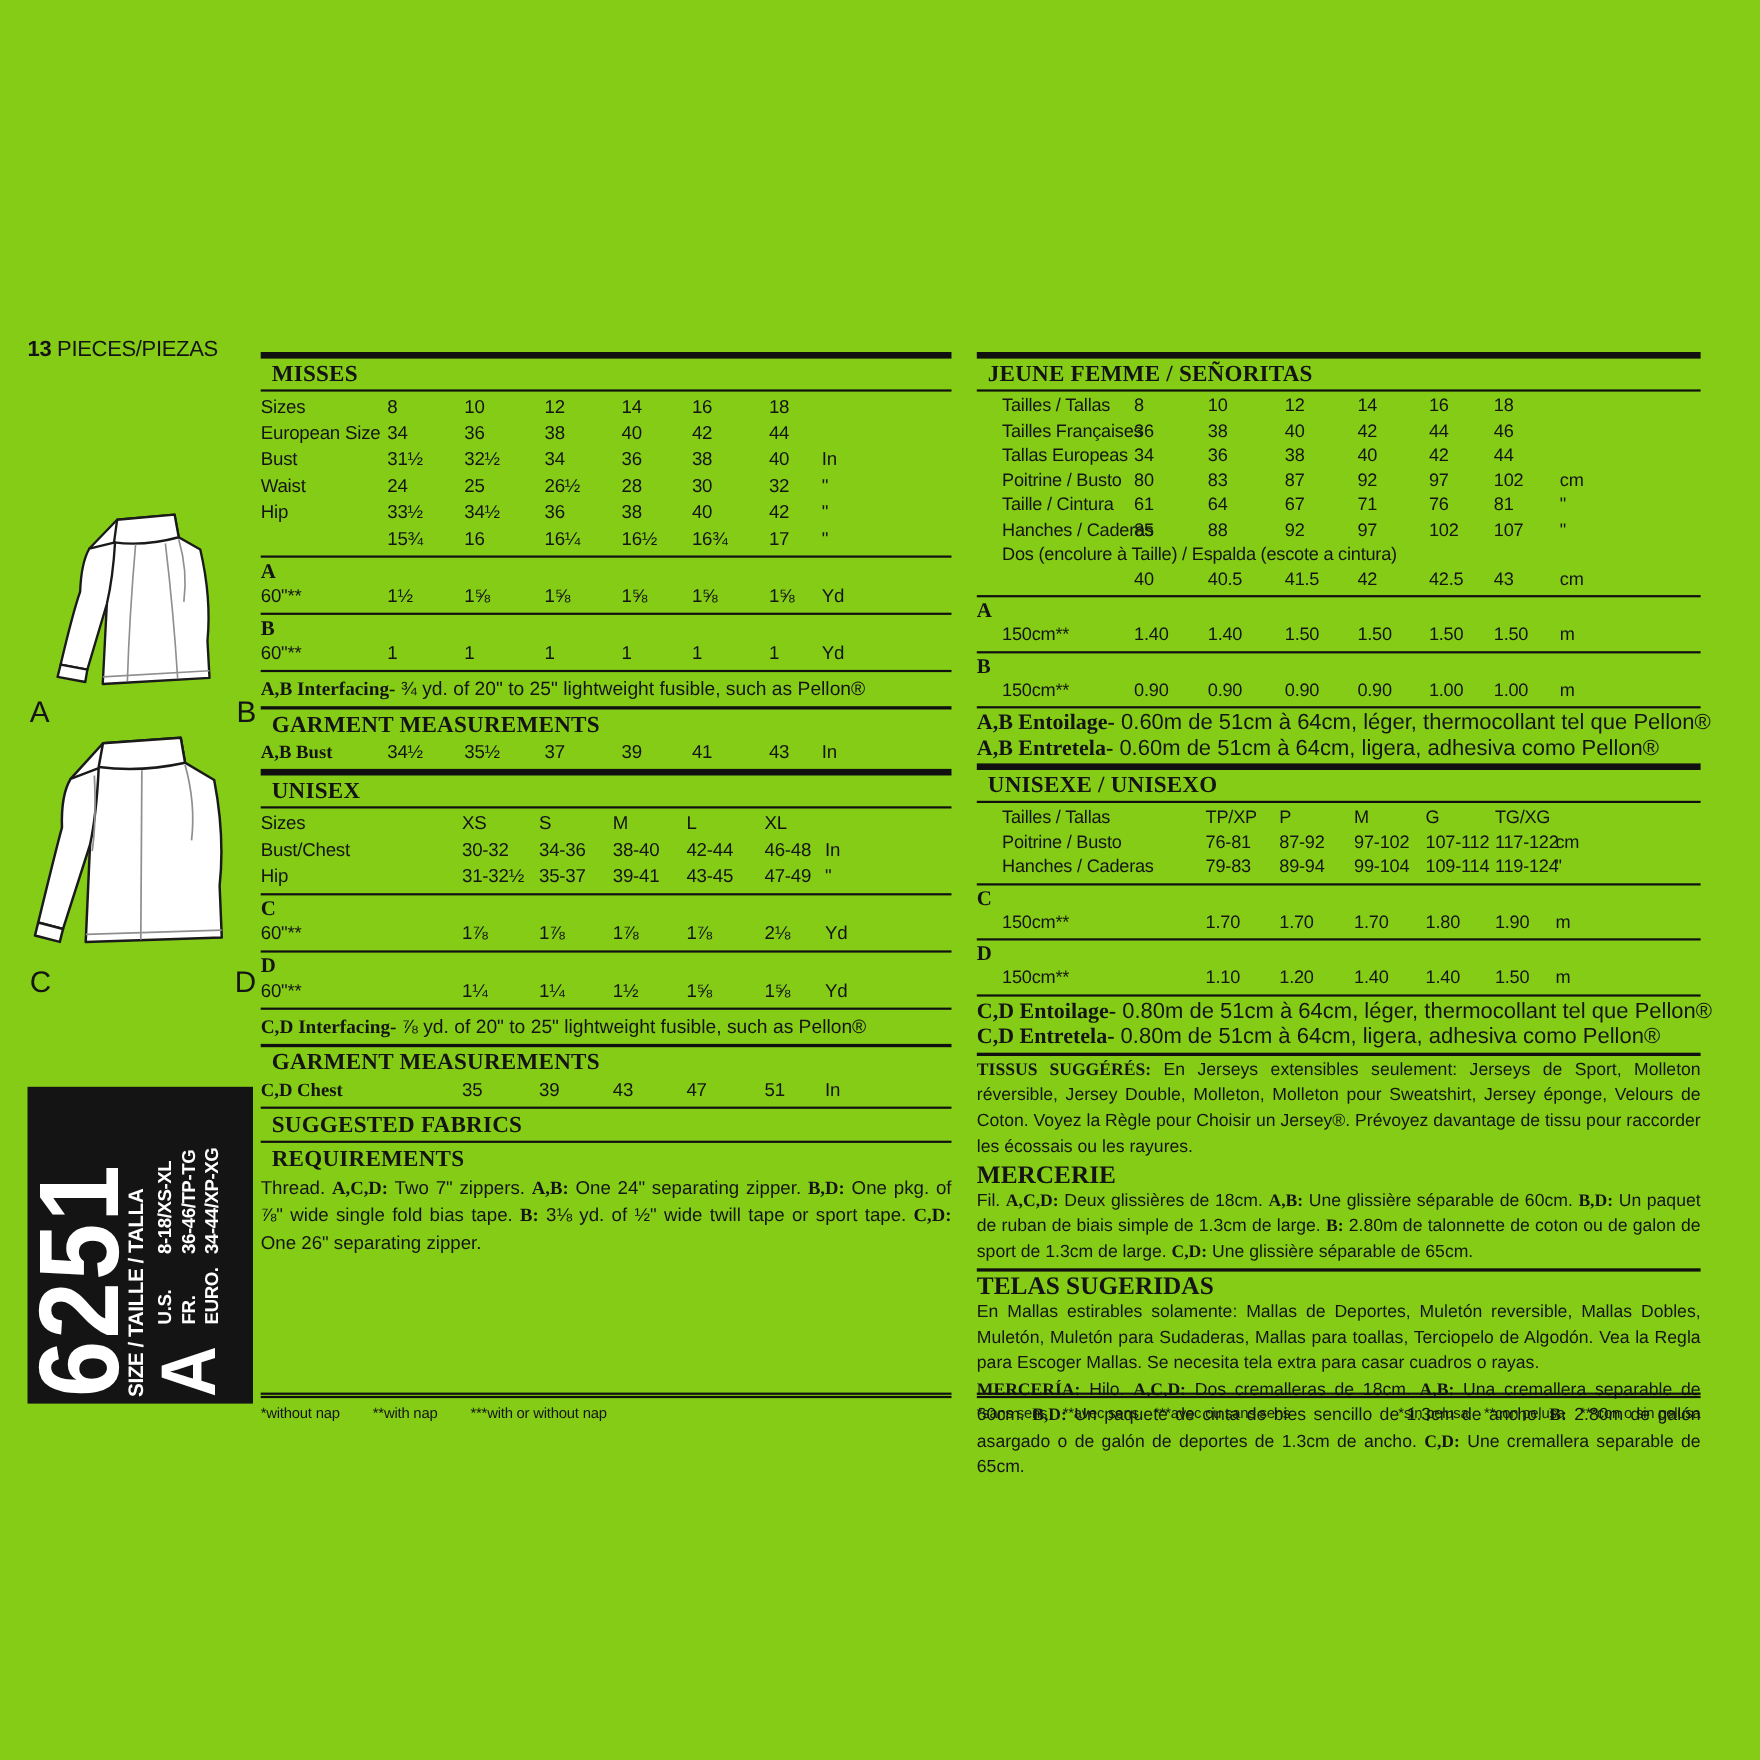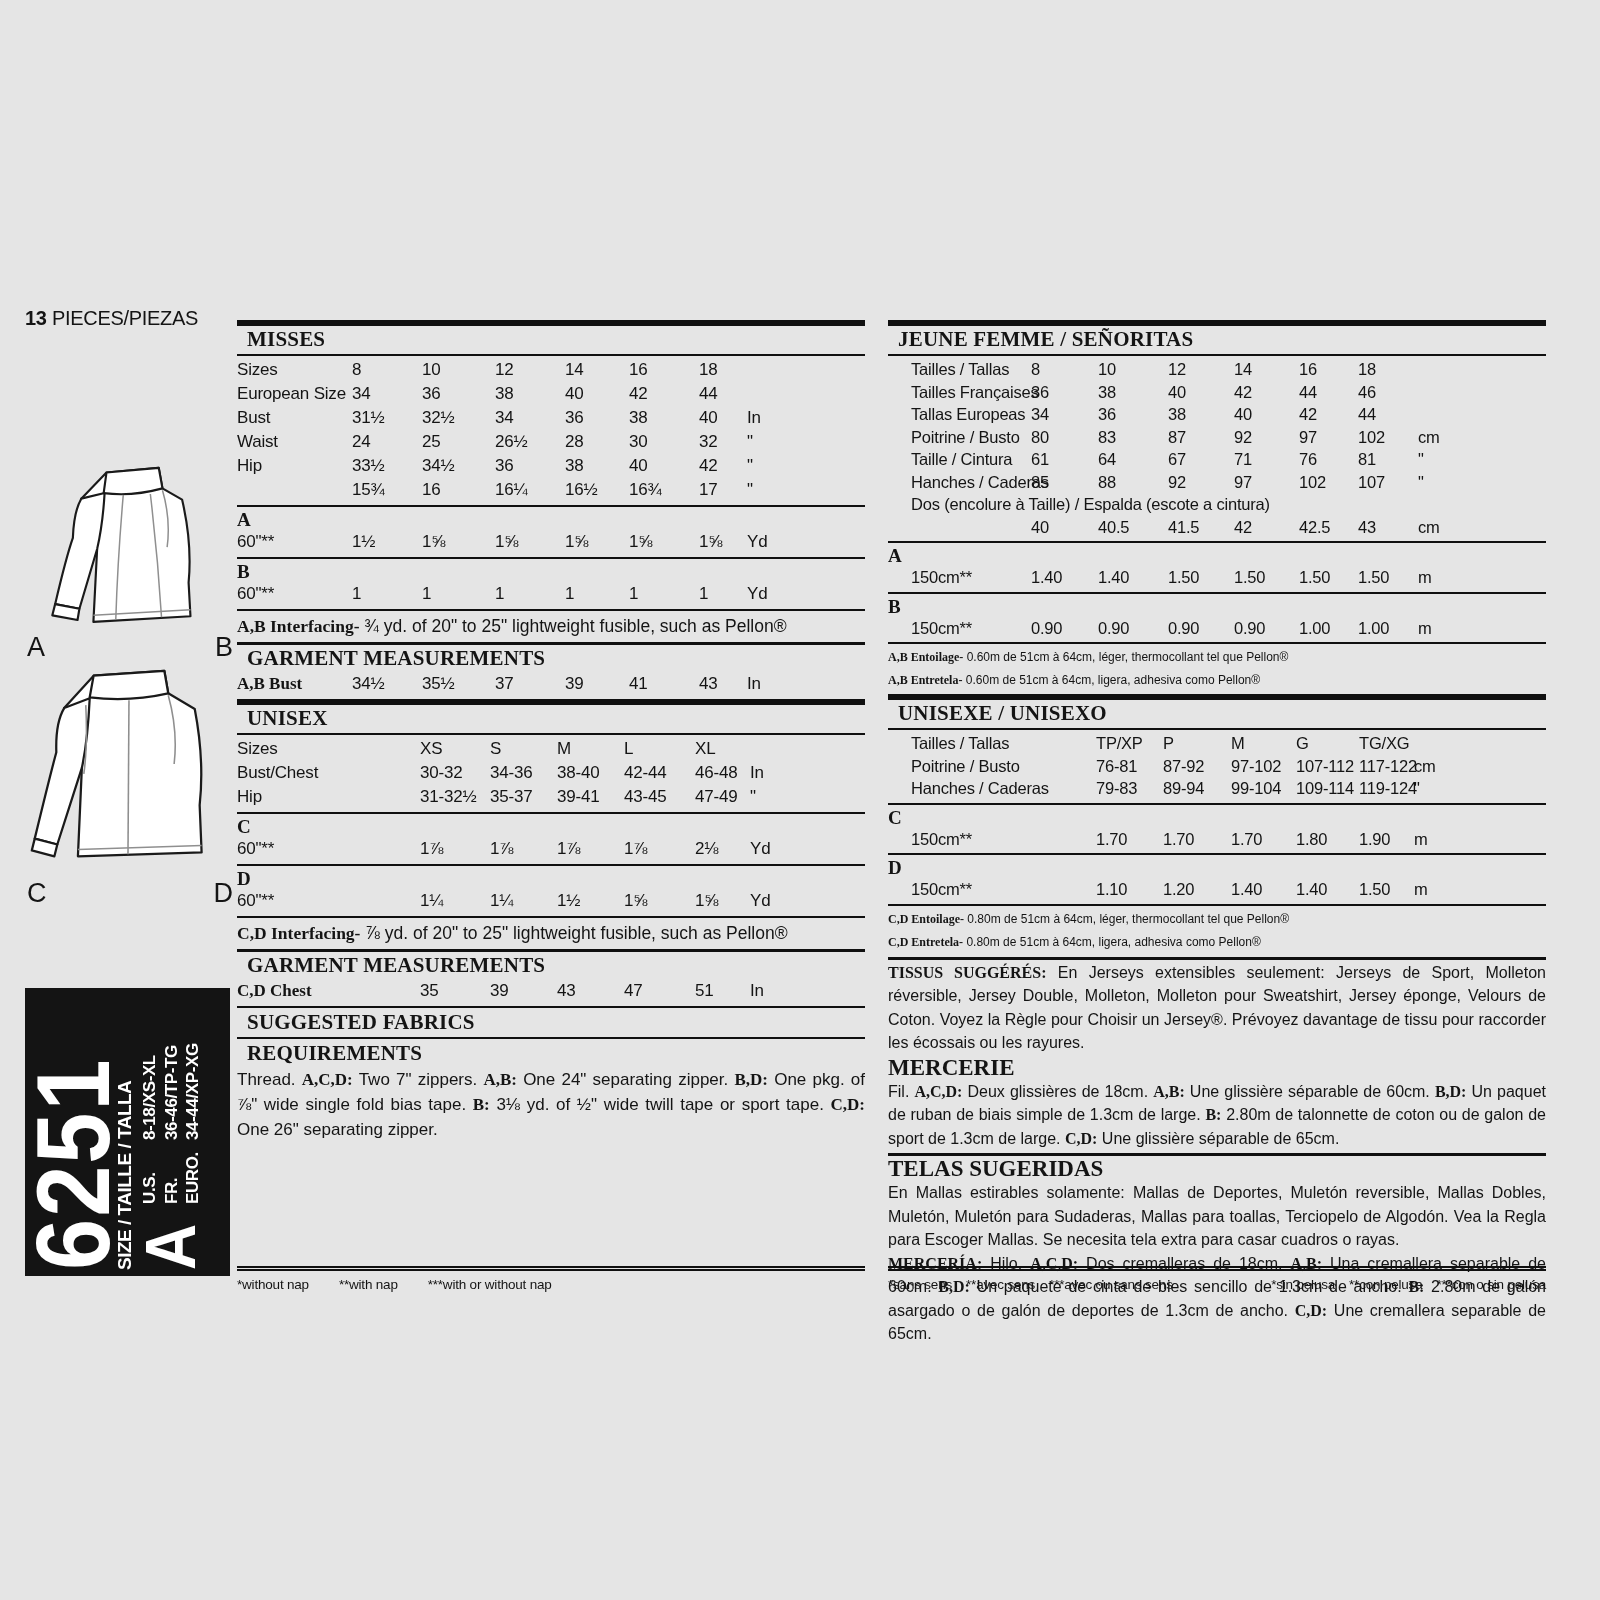--- a/index.html
+++ b/index.html
@@ -1,16 +1,16 @@
 <!DOCTYPE html>
 <html><head>
 <meta charset="utf-8">
 <style>
   html,body{margin:0;padding:0;background:#fff;}
-  .canvas{position:relative;width:1600px;height:1600px;background:#e5e5e5;overflow:hidden;
+  .canvas{position:relative;width:1600px;height:1600px;background:#84cc16;overflow:hidden;
           font-family:"Liberation Sans",sans-serif;color:#141414;}
   
   .col-left{position:absolute;left:25px;top:306px;width:210px;height:990px;}
   .col-mid{position:absolute;left:237px;top:318px;width:628px;height:990px;}
   .col-right{position:absolute;left:888px;top:318px;width:658px;height:990px;}
   
   .hbar{border-top:6px solid #101010;margin:2px 0 1px;}
   .rule2{border-top:2.5px solid #101010;margin:2px 0;}
   .rule3{border-top:3.5px solid #101010;margin:3px 0 1px;}
   .ruledbl{border-top:5px double #101010;margin-bottom:4px;}
@@ -26,21 +26,21 @@
   .cols-m8 .trow.grid{grid-template-columns:115px 70px 73px 70px 64px 70px 48px 1fr;}
   .cols-m7 .trow.grid{grid-template-columns:183px 70px 67px 67px 71px 55px 1fr;}
   .cols-r8 .trow.grid{grid-template-columns:120px 67px 70px 66px 65px 59px 60px 1fr;}
   .cols-r7 .trow.grid{grid-template-columns:185px 67px 68px 65px 63px 55px 1fr;}
   .col-right .tbl{font-size:16.5px;}
   .col-right .trow{line-height:22.5px;margin-left:23px;}
   .rich{font-size:17px;line-height:25px;text-align:justify;}
   .rich b{font-family:"Liberation Serif",serif;letter-spacing:0;}
   .col-right .rich{font-size:16px;line-height:23.5px;}
   .oneline{font-size:17.5px;line-height:26px;text-align:left;white-space:nowrap;}
-  .col-right .oneline{font-size:12px;line-height:23px;}
+  .col-right .oneline{font-size:20px;line-height:23px;}
   .sub-title{font-size:23px;line-height:23px;margin:1px 0;}
   
   .fn{position:absolute;top:948px;left:0;width:100%;font-size:13.5px;letter-spacing:-.2px;}
   .fn-row{display:flex;gap:30px;line-height:20px;}
   .fn-row.split{justify-content:space-between;gap:0;}
   .fn-group{display:flex;gap:14px;}
   
   .lh-title{font-size:20px;line-height:25px;letter-spacing:-.3px;}
   .lh-title .num{font-weight:bold;}
   .lh-note{font-size:17px;line-height:23px;letter-spacing:-.2px;}

